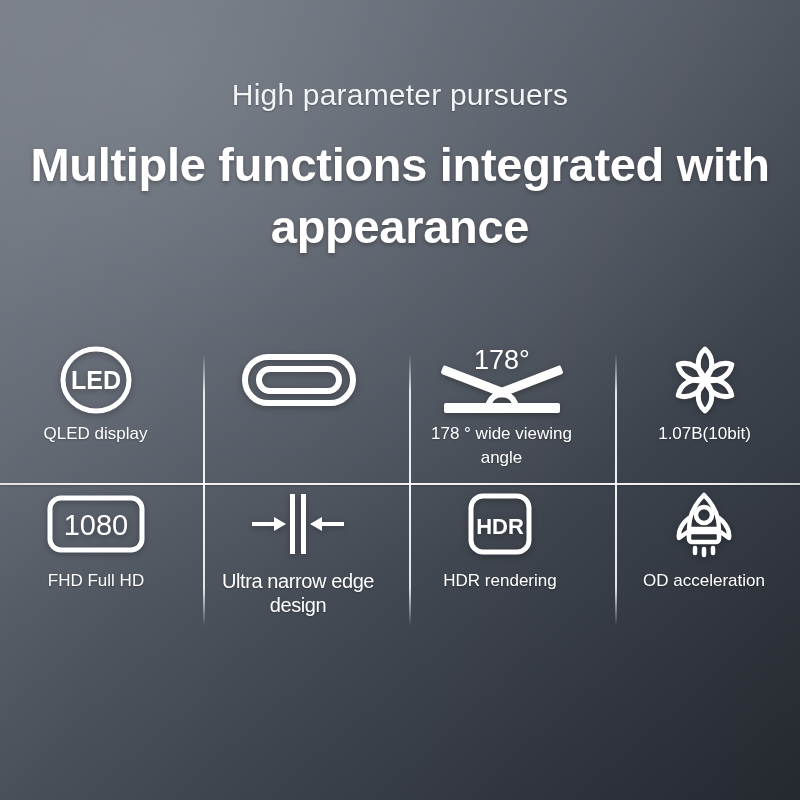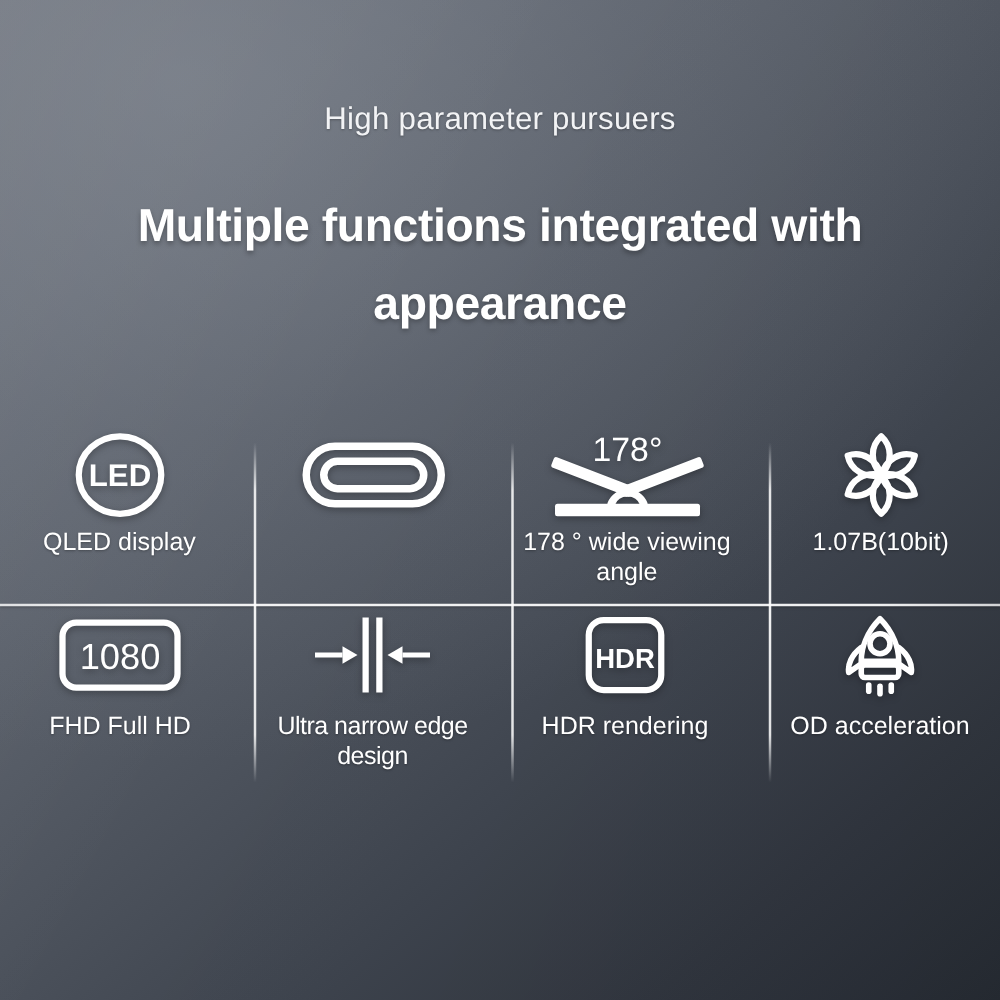--- a/index.html
+++ b/index.html
@@ -35,29 +35,29 @@
   
   .head-block {
     position: absolute;
     top: 78px;
     left: 0;
     width: 800px;
     text-align: center;
     z-index: 3;
   }
   .eyebrow {
-    font-size: 25px;
+    font-size: 30px;
     line-height: 34px;
     color: #f2f3f5;
     letter-spacing: 0.2px;
     text-shadow: 0 1px 2px rgba(0,0,0,0.30);
   }
   .headline {
-    margin-top: 38px;
-    font-size: 37px;
+    margin-top: 22px;
+    font-size: 47px;
     line-height: 62px;
     font-weight: 700;
     color: #ffffff;
     letter-spacing: -0.3px;
     text-shadow: 0 2px 4px rgba(0,0,0,0.30);
     padding: 0 28px;
   }
 
   
   .grid {
@@ -93,21 +93,21 @@
   .icon-wrap {
     height: 72px;
     display: flex;
     align-items: center;
     justify-content: center;
   }
   .row-bottom .icon-wrap { height: 70px; }
 
   .cell-label {
     margin-top: 6px;
-    font-size: 20px;
+    font-size: 17px;
     line-height: 24px;
     color: #ffffff;
     text-align: center;
     text-shadow: 0 1px 2px rgba(0,0,0,0.32);
     white-space: pre-line;
   }
   .row-bottom .cell-label { margin-top: 10px; }
   .cell-label.tight { font-size: 20px; letter-spacing: -0.4px; }
 
   

